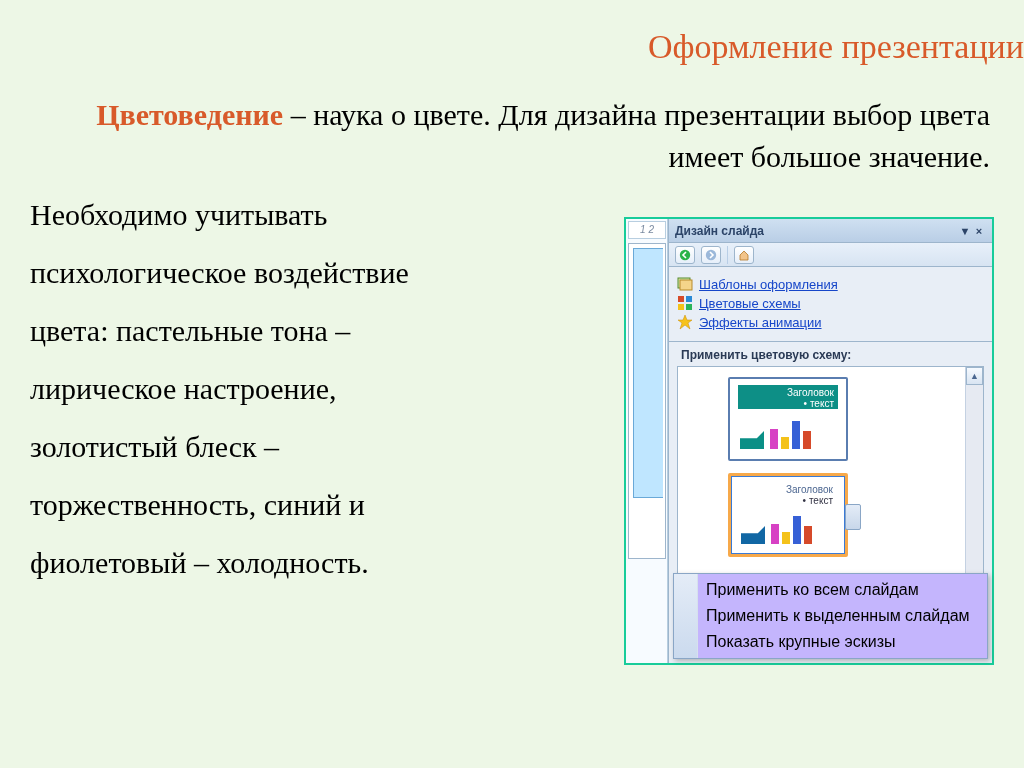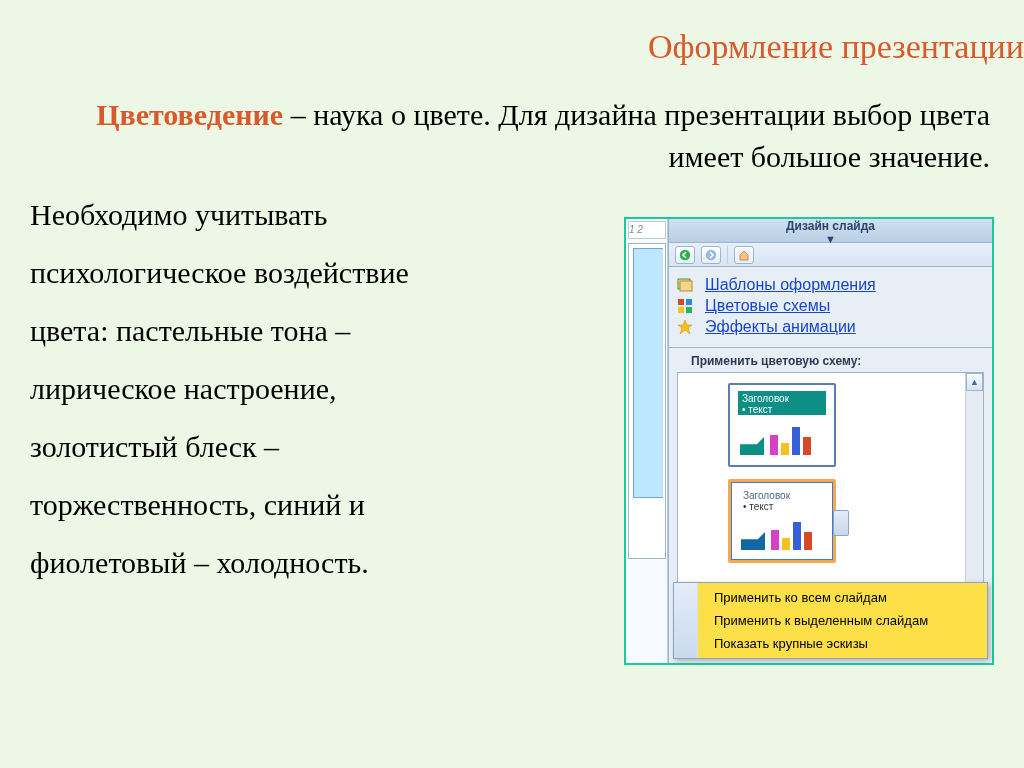--- a/index.html
+++ b/index.html
@@ -51,21 +51,21 @@
     background: #f7fbff;
   }
   .sliver-ruler {
     position: absolute;
     left: 2px; top: 2px;
     width: 38px; height: 18px;
     background: #fff;
     border: 1px solid #b8cee0;
     font-size: 10px;
     color: #7a8aa0;
-    text-align: left;
+    text-align: center;
     line-height: 16px;
     font-style: italic;
   }
   .sliver-slide {
     position: absolute;
     left: 2px; top: 24px;
     width: 38px; height: 316px;
     background: #fff;
     border: 1px solid #9db5cc;
   }
@@ -89,21 +89,20 @@
   .pane-title {
     background: linear-gradient(#cfe0f1, #b9cee6);
     height: 24px;
     display: flex;
     align-items: center;
     padding: 0 6px;
     font-size: 12px;
     font-weight: bold;
     color: #2c4468;
     border-bottom: 1px solid #9db5cc;
-    flex-direction: column;
   }
   .pane-title .spacer { flex: 1; }
   .pane-title .ctrl {
     width: 14px;
     text-align: center;
     color: #2c4468;
     font-size: 11px;
     cursor: pointer;
   }
   .pane-nav {
@@ -127,36 +126,36 @@
   .nav-btn.back { color: #1aa32a; }
   .nav-sep { width: 1px; height: 18px; background: #b9cee6; }
 
   .pane-links {
     padding: 6px 8px 8px 8px;
     border-bottom: 1px solid #9db5cc;
   }
   .pane-link {
     display: flex;
     align-items: center;
-    gap: 12px;
-    font-size: 16px;
+    gap: 6px;
+    font-size: 13px;
     color: #1646c9;
     text-decoration: underline;
     margin: 3px 0;
     cursor: pointer;
   }
   .ico {
     width: 16px; height: 16px;
     display: inline-flex; align-items: center; justify-content: center;
   }
   .pane-apply {
     font-size: 12px;
     font-weight: bold;
     color: #2a3a55;
-    padding: 6px 8px 4px 22px;
+    padding: 6px 8px 4px 12px;
   }
   .pane-schemes {
     position: relative;
     flex: 1;
     background: #fff;
     margin: 0 8px 6px 8px;
     border: 1px solid #9db5cc;
     overflow: hidden;
   }
   .pane-scroll {
@@ -170,24 +169,25 @@
   .scroll-btn {
     height: 18px;
     border: 1px solid #9db5cc;
     background: linear-gradient(#f6faff,#d8e4f2);
     display: flex; align-items: center; justify-content: center;
     font-size: 9px; color: #4a6690;
   }
   .scroll-track { flex: 1; }
   .scheme {
     position: absolute;
-    width: 108px; height: 84px;
+    width: 120px; height: 84px;
     border: 2px solid #5a7db0;
     background: #fff;
     border-radius: 2px;
+    text-align: right;
   }
   .scheme.sel {
     border: 3px solid #f7a94a;
     box-shadow: 0 0 0 1px #3a7ad6 inset;
   }
   .scheme.sel::after {
     content: "";
     position: absolute;
     right: -16px; top: 28px;
     width: 14px; height: 24px;
@@ -221,25 +221,25 @@
   .mini-bars span { width: 8px; }
   .scheme.alt { background: #fff; }
   .scheme.alt .hdr { background: #fff; color: #4c6690; border: none; height: 22px; }
   .scheme.alt .hdr .htitle { color: #4c6690; }
   .scheme.alt .hdr .bullet { color: #334; }
   .scheme.alt .mini-shape { background: #1167a4; }
 
   .context-menu {
     position: absolute;
     left: 4px; right: 4px; bottom: 4px;
-    background: #fde047;
+    background: #c4b5fd;
     border: 1px solid #8aa6c6;
     box-shadow: 2px 2px 5px rgba(0,0,0,0.25);
-    font-size: 13px;
-    padding: 3px 8px;
+    font-size: 16px;
+    padding: 3px 0;
   }
   .context-menu .stripe {
     position: absolute;
     left: 0; top: 0; bottom: 0;
     width: 24px;
     background: linear-gradient(#e4ecf7,#cbdaee);
     border-right: 1px solid #d6e0ee;
   }
   .menu-item {
     position: relative;

